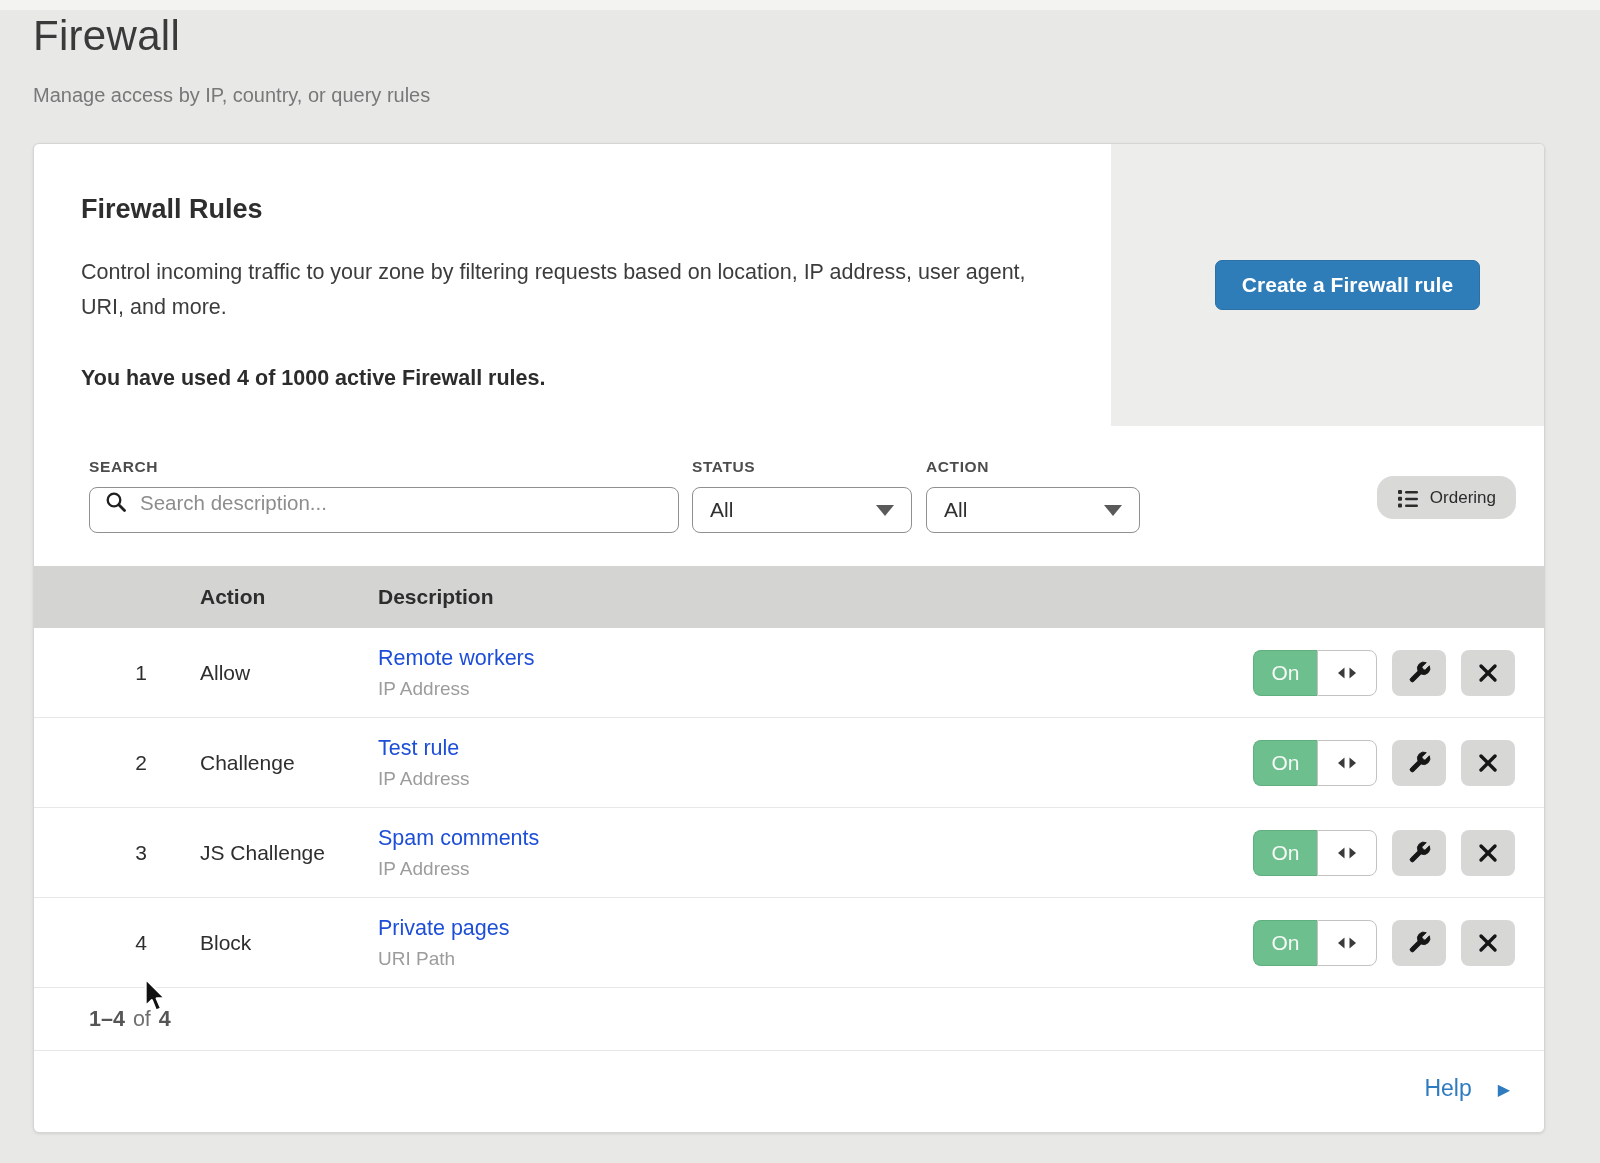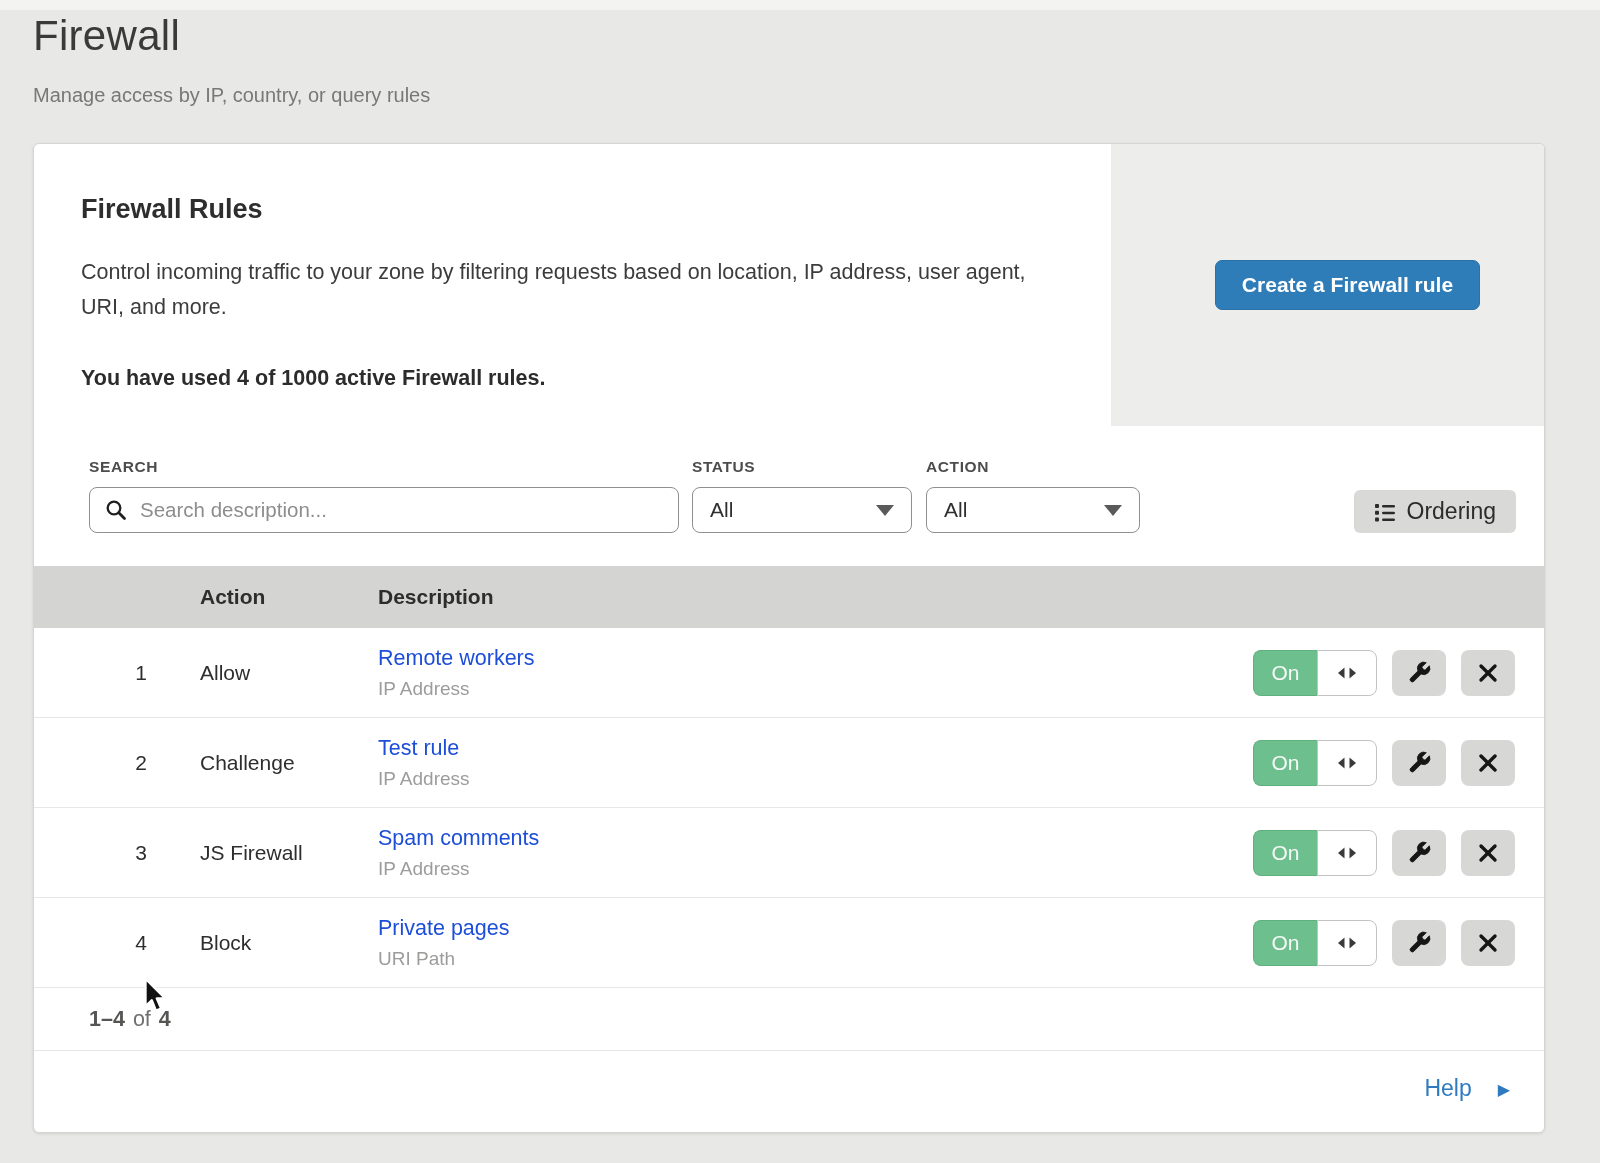--- a/index.html
+++ b/index.html
@@ -58,21 +58,21 @@
     padding: 32px 28px 0 55px; height: 140px;
   }
   .filter-label {
     display: block; font-size: 15.5px; font-weight: 700; color: #4c4c4c;
     letter-spacing: 0.6px; margin-bottom: 11px;
   }
   .search-group { margin-right: 13px; }
   .search-box {
     width: 590px; height: 46px;
     border: 1.5px solid #909090; border-radius: 8px; background: #fff;
-    display: flex; align-items: center; padding: 2px 14px;
+    display: flex; align-items: flex-start; padding: 2px 14px;
   }
   .search-box svg { flex: none; margin-right: 10px; }
   .search-input {
     border: none; outline: none; background: transparent;
     font-family: inherit; font-size: 20.5px; color: #333; width: 100%;
   }
   .search-input::placeholder { color: #8d8d8d; }
   .status-group { margin-right: 14px; }
   .select-box {
     height: 46px; border: 1.5px solid #909090; border-radius: 8px; background: #fff;
@@ -80,24 +80,24 @@
     padding: 1px 17px; font-size: 21px; color: #2f2f2f; cursor: pointer;
   }
   .status-select { width: 220px; }
   .action-select { width: 214px; }
   .caret-down {
     width: 0; height: 0;
     border-left: 9px solid transparent; border-right: 9px solid transparent;
     border-top: 11px solid #5a5a5a;
   }
   .btn-ordering {
-    margin-left: auto; margin-top: 32px;
-    height: 43px; background: #d9d9d8; border: none; border-radius: 6px;
+    margin-left: auto; margin-top: 18px;
+    height: 43px; background: #d9d9d8; border: none; border-radius: 16px;
     display: flex; align-items: center; gap: 11px; padding: 0 20px;
-    font-family: inherit; font-size: 23px; color: #2c2c2c; cursor: pointer;
+    font-family: inherit; font-size: 17px; color: #2c2c2c; cursor: pointer;
   }
 
   
   .thead, .trow {
     display: flex; align-items: center;
     padding-left: 55px; padding-right: 29px;
   }
   .thead {
     height: 62px; background: #d4d4d3;
     font-size: 21px; font-weight: 700; color: #2d2d2d;
@@ -272,21 +272,21 @@
         <svg width="22" height="22" viewBox="0 0 22 22">
           <line x1="4" y1="4" x2="18" y2="18" stroke="#161616" stroke-width="3.4" stroke-linecap="round"></line>
           <line x1="18" y1="4" x2="4" y2="18" stroke="#161616" stroke-width="3.4" stroke-linecap="round"></line>
         </svg>
       </button>
     </div>
   </div>
 
   <div class="trow">
     <div class="col-num">3</div>
-    <div class="col-action">JS Firewall</div>
+    <div class="col-action">JS Challenge</div>
     <div class="col-desc">
       <div class="desc-title">Spam comments</div>
       <div class="desc-sub">IP Address</div>
     </div>
     <div class="col-controls">
       <div class="toggle">
         <span class="toggle-on">On</span>
         <span class="toggle-expand">
           <svg width="24" height="18" viewBox="0 0 24 18">
             <polygon points="9.5,3.5 3,9 9.5,14.5" fill="#3a3a3a"></polygon>

